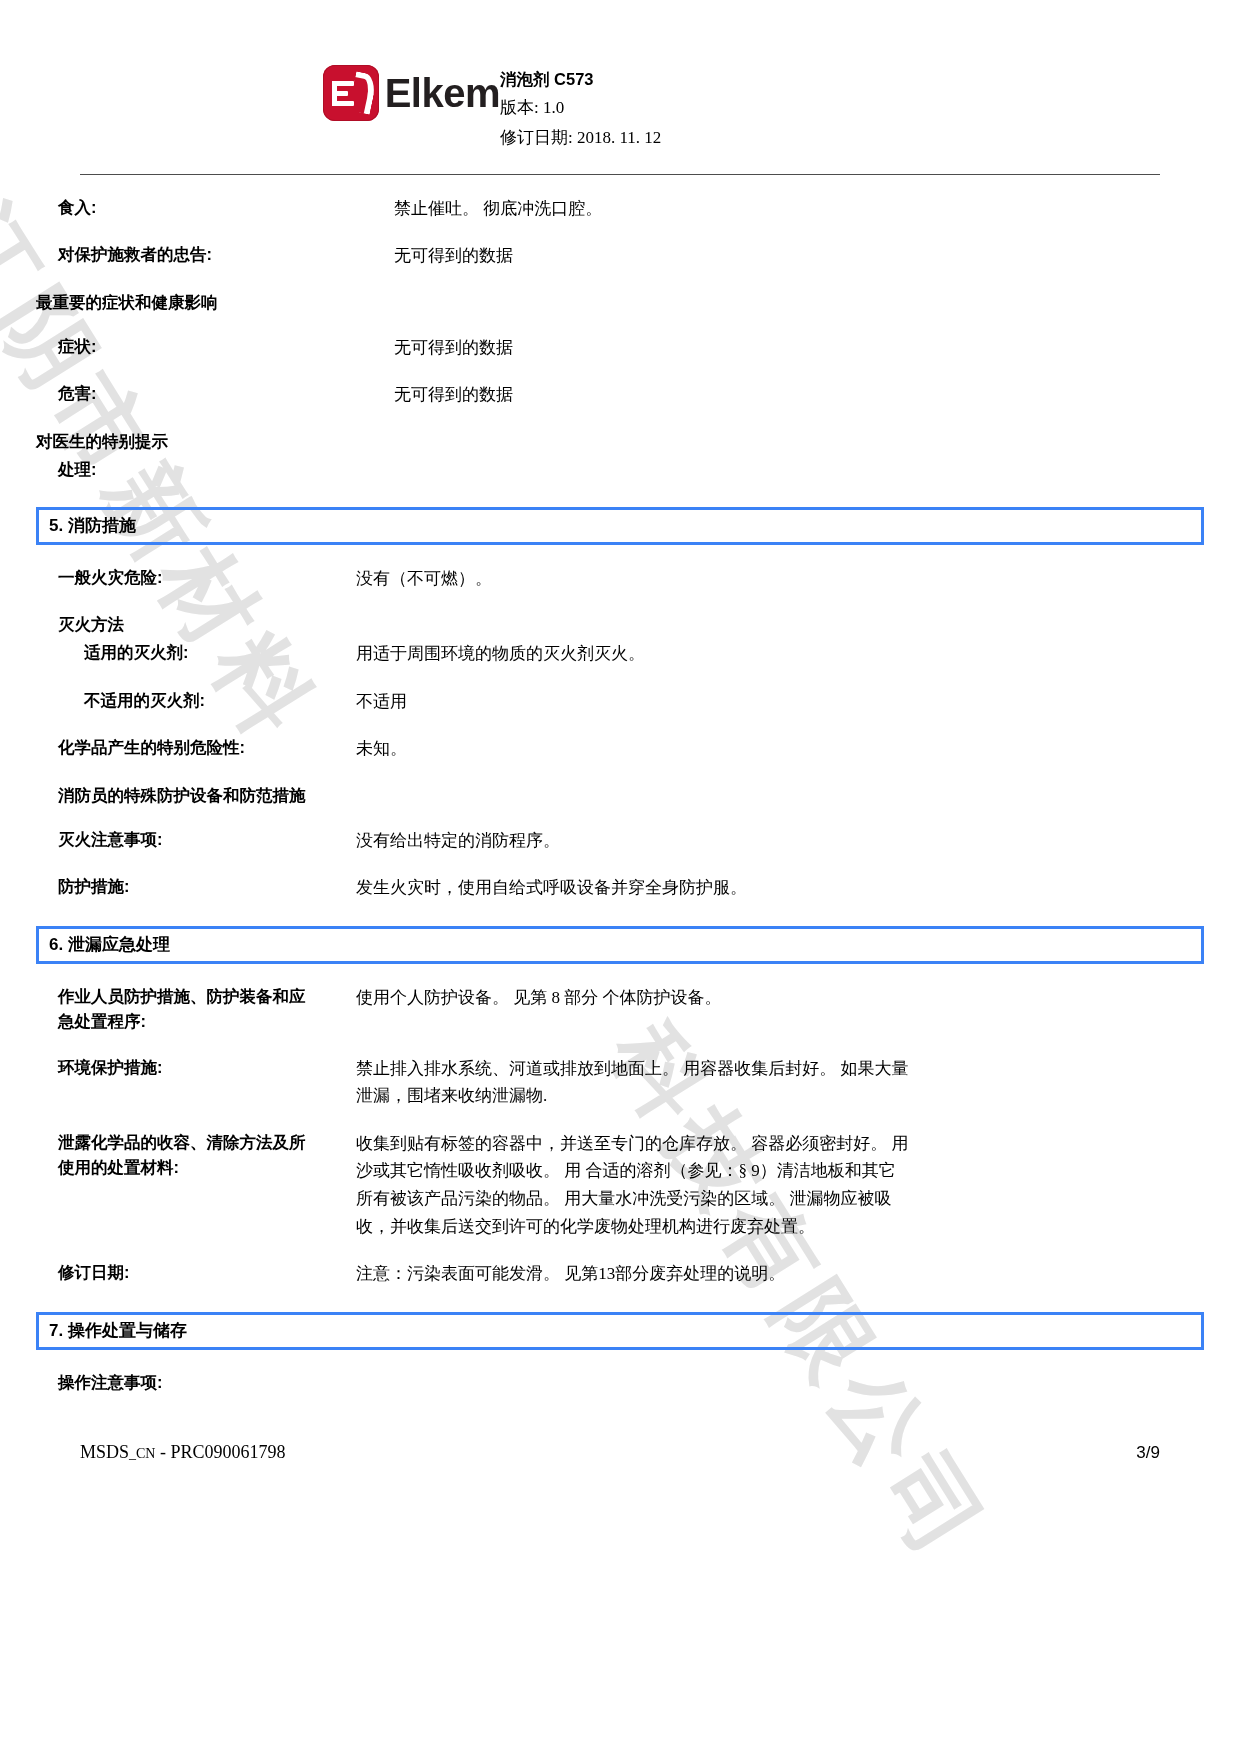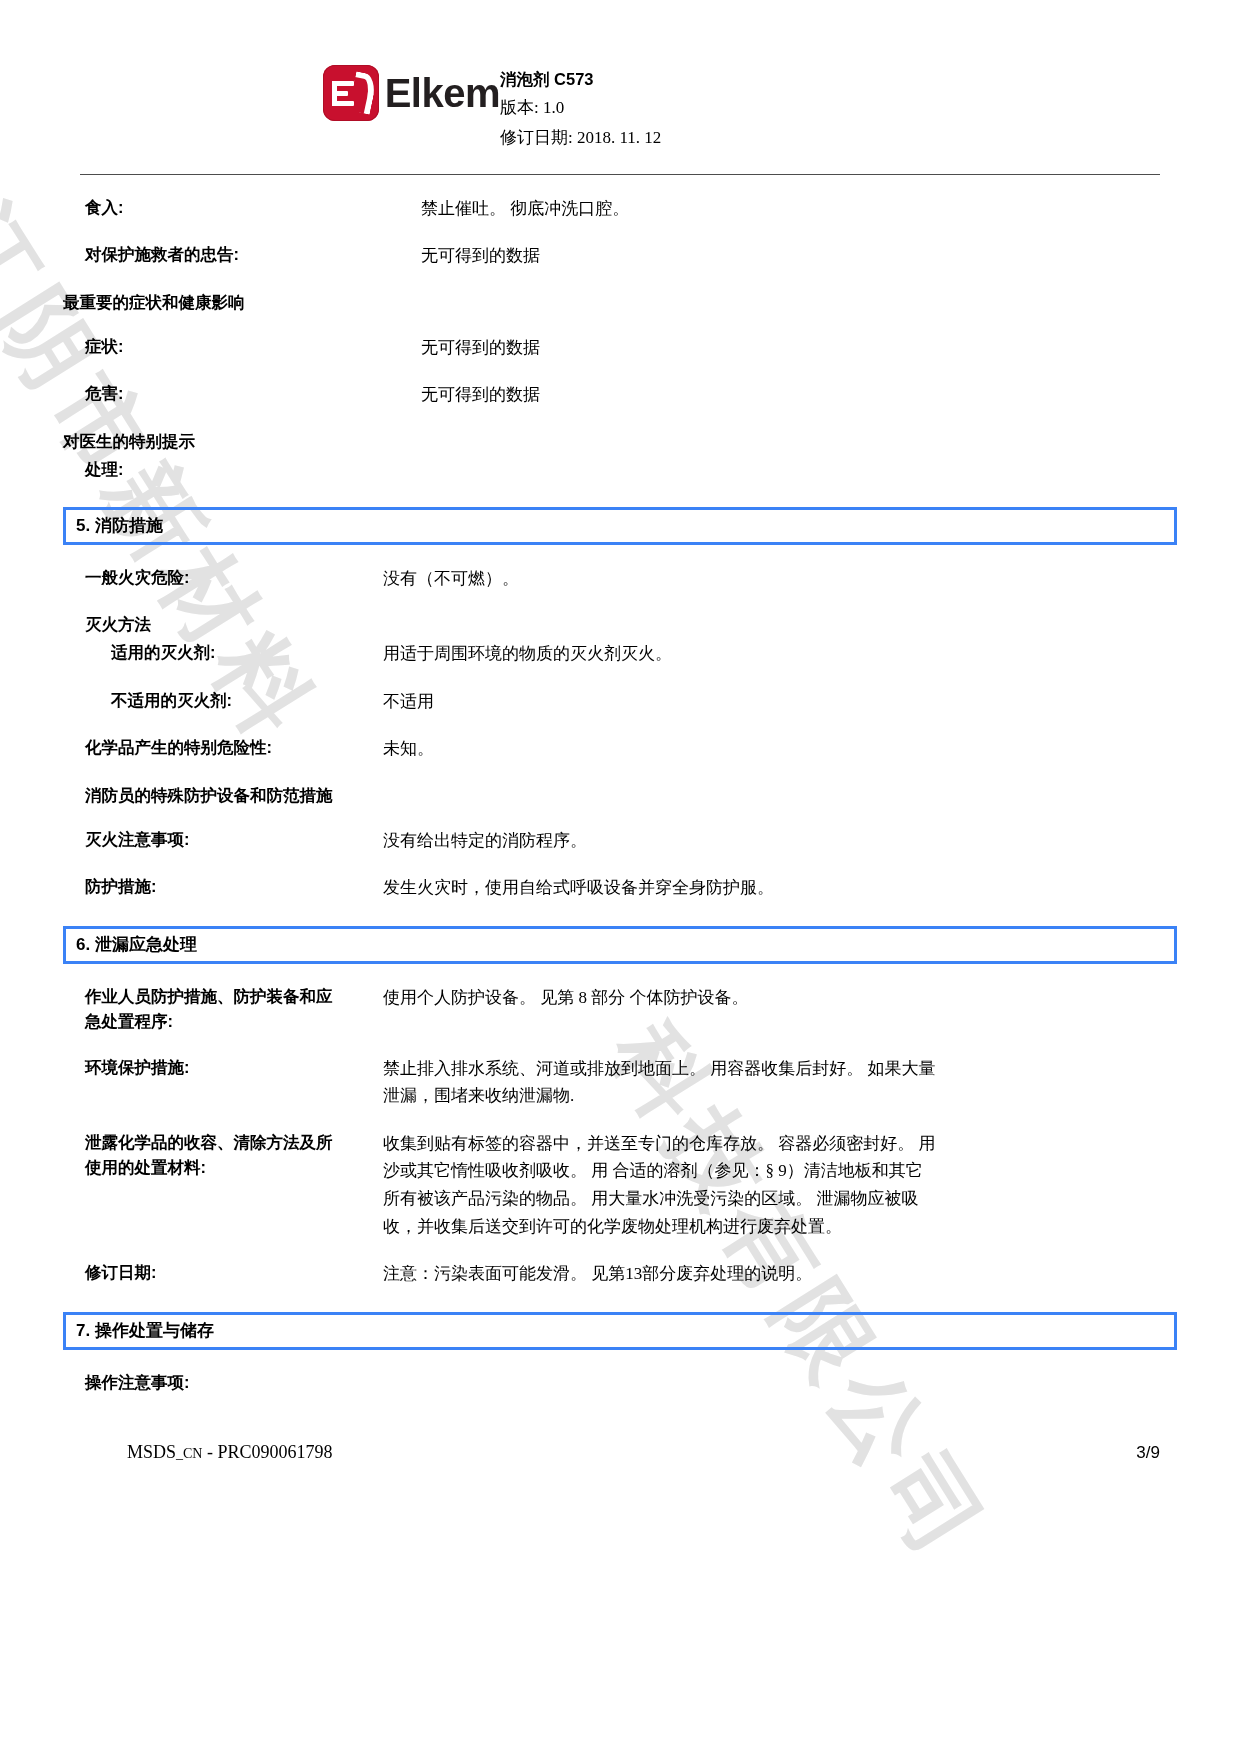--- a/index.html
+++ b/index.html
@@ -121,21 +121,21 @@
     font-weight: bold;
     font-family: "Liberation Sans", sans-serif;
     font-size: 16.5px;
   }
   .hr {
     margin: 22px 80px 0 80px;
     border-top: 1px solid #4d4d4d;
   }
 
   
-  .body { padding: 0 63px; }
+  .body { padding: 0 36px; }
 
   .row {
     display: flex;
     align-items: flex-start;
     margin-top: 20px;
   }
   .row .label {
     width: 345px;
     padding-left: 22px;
     font-family: "Liberation Sans", sans-serif;
@@ -186,21 +186,20 @@
   .footer {
     position: absolute;
     left: 80px; right: 80px;
     bottom: 290px;
     display: flex;
     align-items: baseline;
     justify-content: space-between;
     font-family: "Liberation Serif", serif;
     font-size: 18px;
     z-index: 2;
-    margin-left: 47px;
   }
   .footer .fid .small { font-size: 14px; }
   .footer .pg { font-family: "Liberation Sans", sans-serif; font-size: 17px; }
 </style>
 </head>
 <body>
 
 <div class="page">
 
   <div class="watermark">

